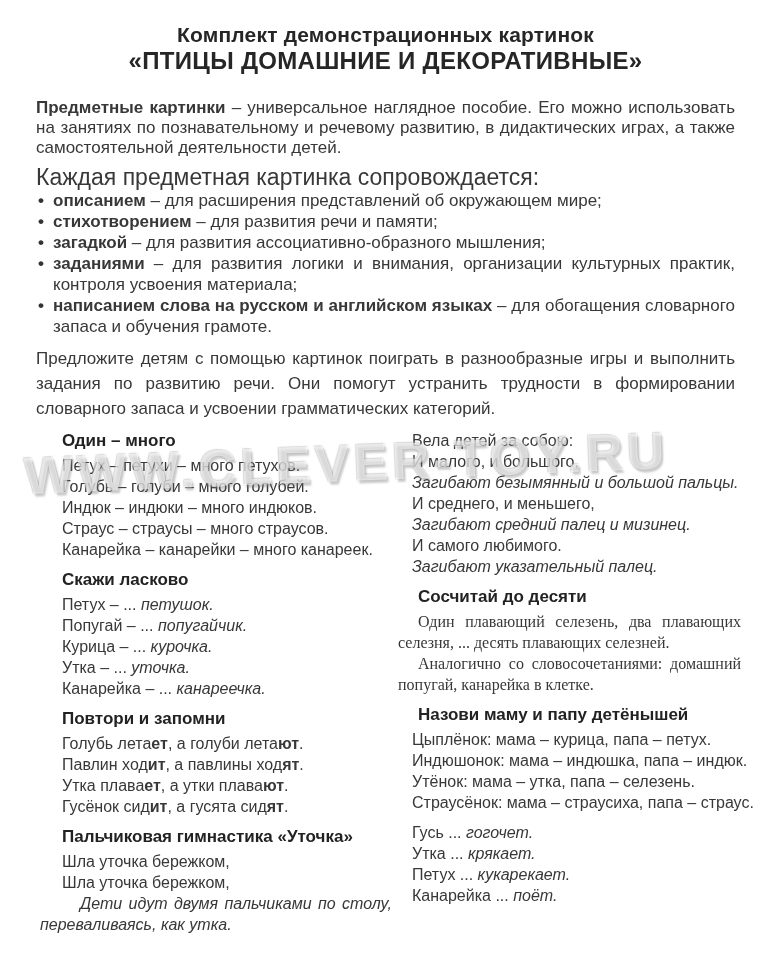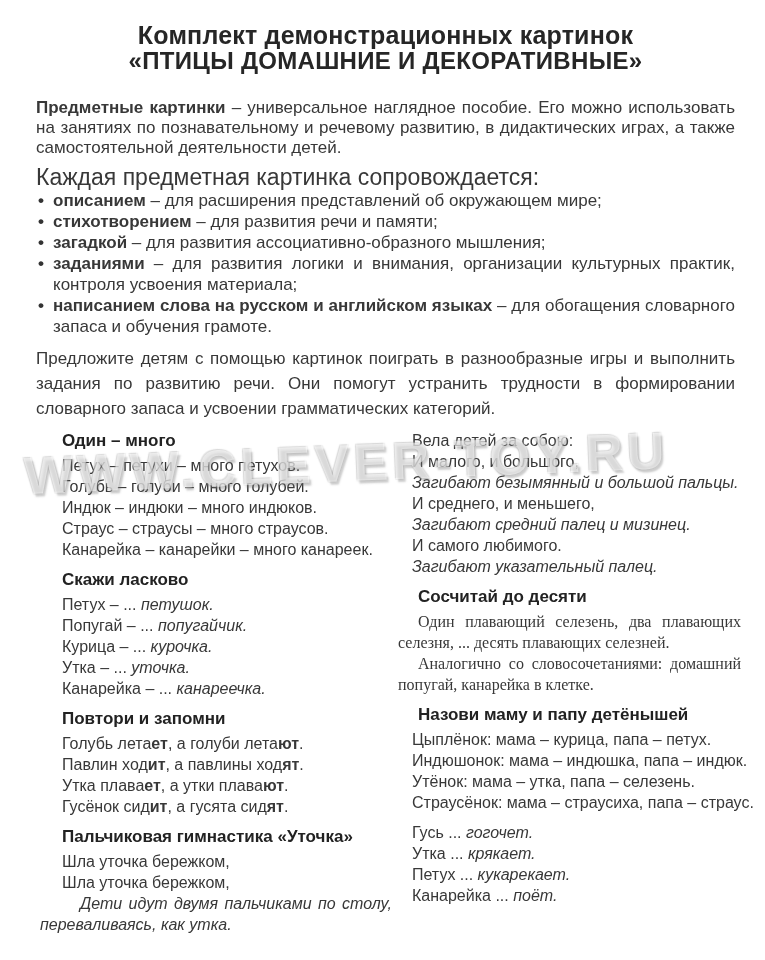--- a/index.html
+++ b/index.html
@@ -6,21 +6,21 @@
   .page{
     position:relative;
     width:765px;height:960px;
     background:#ffffff;
     overflow:hidden;
     font-family:"Liberation Sans","DejaVu Sans",sans-serif;
     color:#383838;
   }
   .content{padding:22px 30px 0 36px;}
   h1{margin:0;text-align:center;color:#262626;}
-  h1 .t1{display:block;font-size:25px;line-height:26px;font-weight:bold;letter-spacing:.2px;}
+  h1 .t1{display:block;font-size:21px;line-height:26px;font-weight:bold;letter-spacing:.2px;}
   h1 .t2{display:block;font-size:24px;line-height:26px;font-weight:bold;letter-spacing:.3px;}
   .intro{margin:24px 0 0 0;font-size:17px;line-height:20px;text-align:justify;}
   .caption{margin:8px 0 0 0;font-size:23px;line-height:22px;}
   ul.features{margin:2px 0 0 0;padding:0;list-style:none;}
   ul.features li{
     position:relative;padding-left:17px;
     font-size:17px;line-height:21px;text-align:justify;
   }
   ul.features li::before{content:"•";position:absolute;left:2px;top:0;font-weight:bold;color:#333;}
   .para2{margin:9px 0 0 0;font-size:17px;line-height:25px;text-align:justify;}

